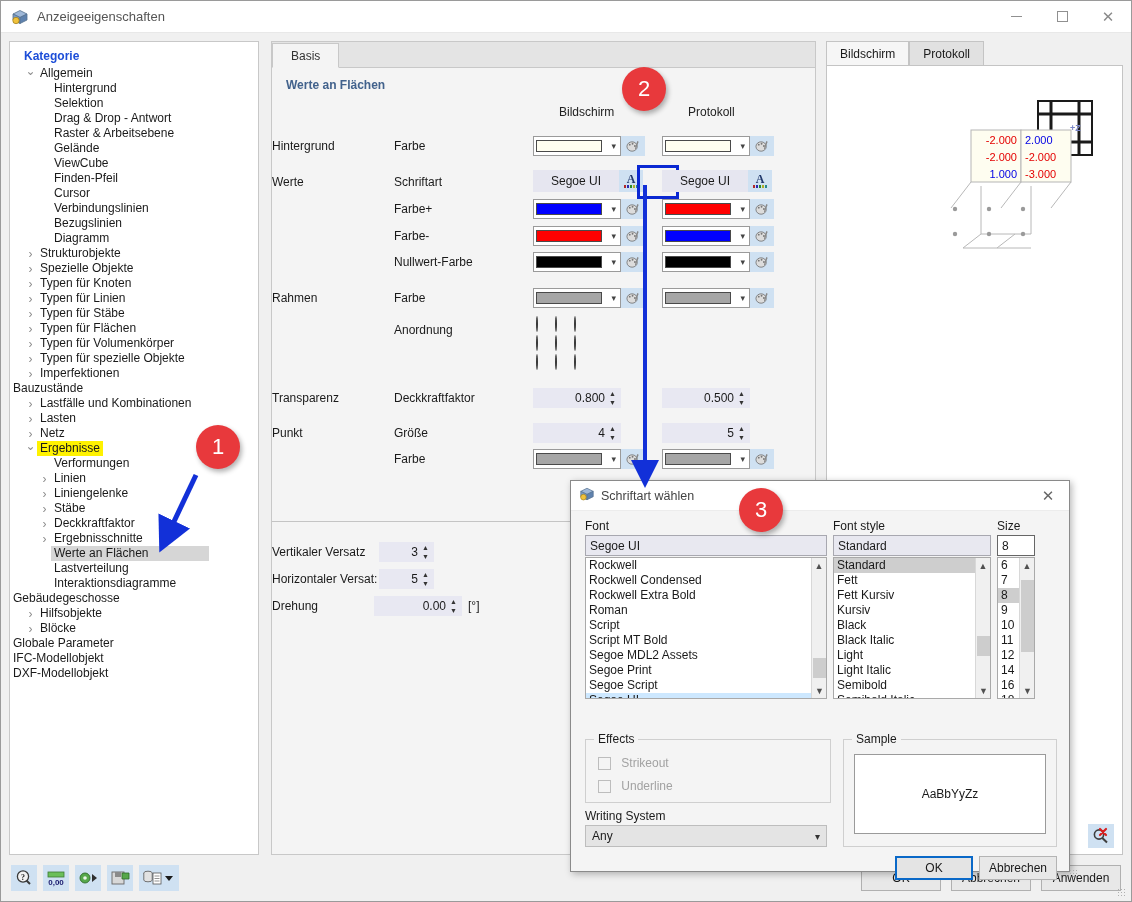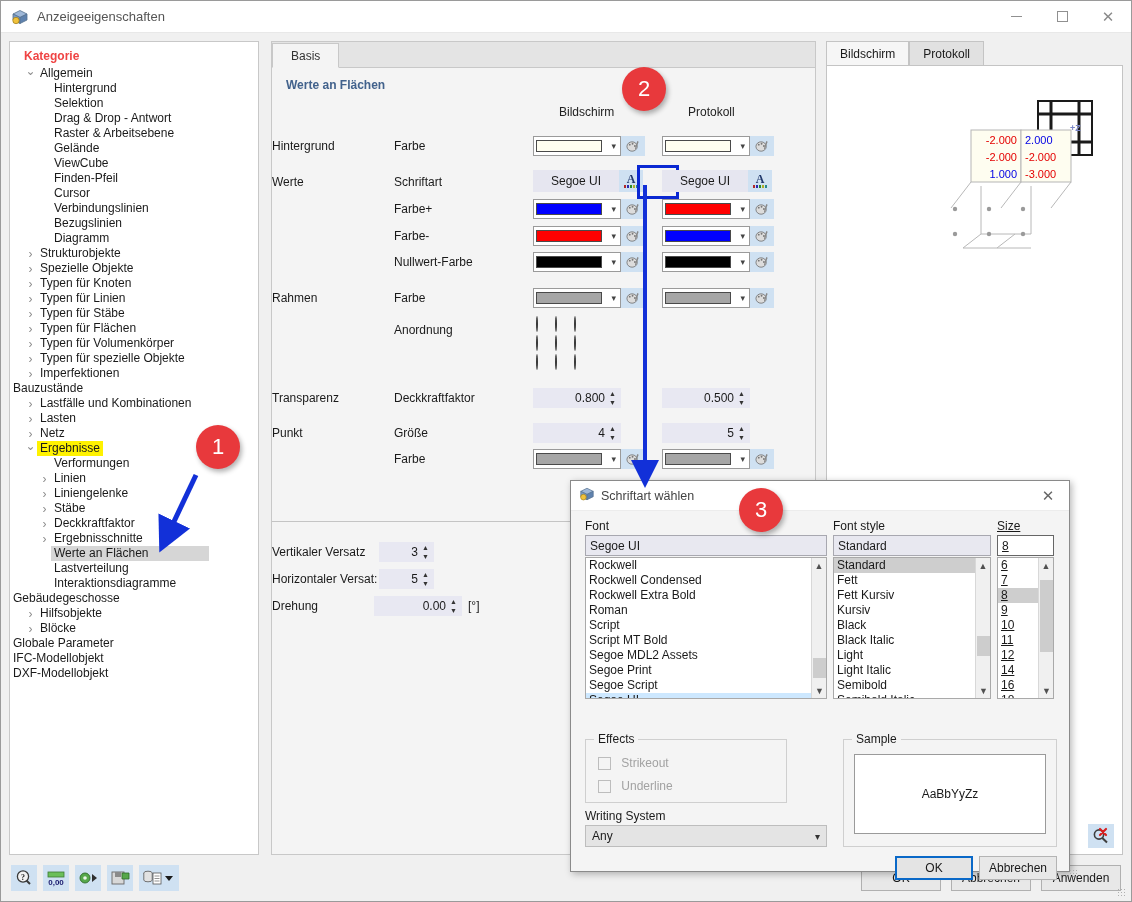--- a/index.html
+++ b/index.html
@@ -36,21 +36,21 @@
   .tb-close{ font-size:15px; color:#8a8a8a; line-height:1; }
 
   
   .content{ flex:1; display:flex; padding:8px 8px 0 8px; gap:0; position:relative; }
 
   
   .sidebar{
     width:250px; background:#fff; border:1px solid #c8c8c8;
     padding:6px 0 0 0; overflow:hidden; position:relative; flex:0 0 250px;
   }
-  .side-head{ font-weight:bold; color:#ef4444; padding:1px 16px 3px 14px; font-size:12px;}
+  .side-head{ font-weight:bold; color:#1d4ed8; padding:1px 16px 3px 14px; font-size:12px;}
   .tree{ padding:0; }
   .tnode{ height:15px; display:flex; align-items:center; font-size:12px; white-space:nowrap; position:relative;}
   .chev{ width:13px; text-align:center; color:#8d8d8d; font-size:9px; flex:0 0 13px; line-height:1;}
   .chev.down:after{ content:"\2304"; position:relative; top:-3px; font-size:12px;}
   .chev.right:after{ content:"\203A"; font-size:12px;}
   .tlabel{ padding:0 3px; line-height:15px;}
   .lvl0 .chev{ margin-left:14px;}
   .lvl1 .chev{ margin-left:28px;}
   .lvl1 .tlabel{ }
   .lvl0.noarrow .tlabel{ }
@@ -822,21 +822,21 @@
           <div class="lrow">Semibold</div>
           <div class="lrow">Semibold Italic</div>
           <div class="sbar">
             <div class="ar">▲</div>
             <div class="th" style="top:78px;height:20px"></div>
             <div class="ar bot">▼</div>
           </div>
         </div>
     </div>
 
-    <div style="position:absolute; left:426px; top:8px; width:57px;text-decoration:underline;">
+    <div style="position:absolute; left:426px; top:8px; width:38px;">
       <div class="fd-lbl">Size</div>
       <div class="fd-edit">8</div>
       <div class="listbox" id="size-listbox" style="height:142px; margin-top:1px;">
           <div class="lrow">6</div>
           <div class="lrow">7</div>
           <div class="lrow sel-gray">8</div>
           <div class="lrow">9</div>
           <div class="lrow">10</div>
           <div class="lrow">11</div>
           <div class="lrow">12</div>
@@ -844,21 +844,21 @@
           <div class="lrow">16</div>
           <div class="lrow">18</div>
           <div class="sbar">
             <div class="ar">▲</div>
             <div class="th" style="top:22px;height:72px"></div>
             <div class="ar bot">▼</div>
           </div>
         </div>
     </div>
 
-    <div class="gbox" style="left:14px; top:228px; width:202px; height:64px;">
+    <div class="gbox" style="left:14px; top:228px; width:246px; height:64px;">
       <span class="cap">Effects</span>
       <div style="position:absolute; left:12px; top:16px;">
         <span class="cbx"></span>
         <span class="dimtext" style="margin-left:7px;">Strikeout</span>
       </div>
       <div style="position:absolute; left:12px; top:39px;">
         <span class="cbx"></span>
         <span class="dimtext" style="margin-left:7px;">Underline</span>
       </div>
     </div>

